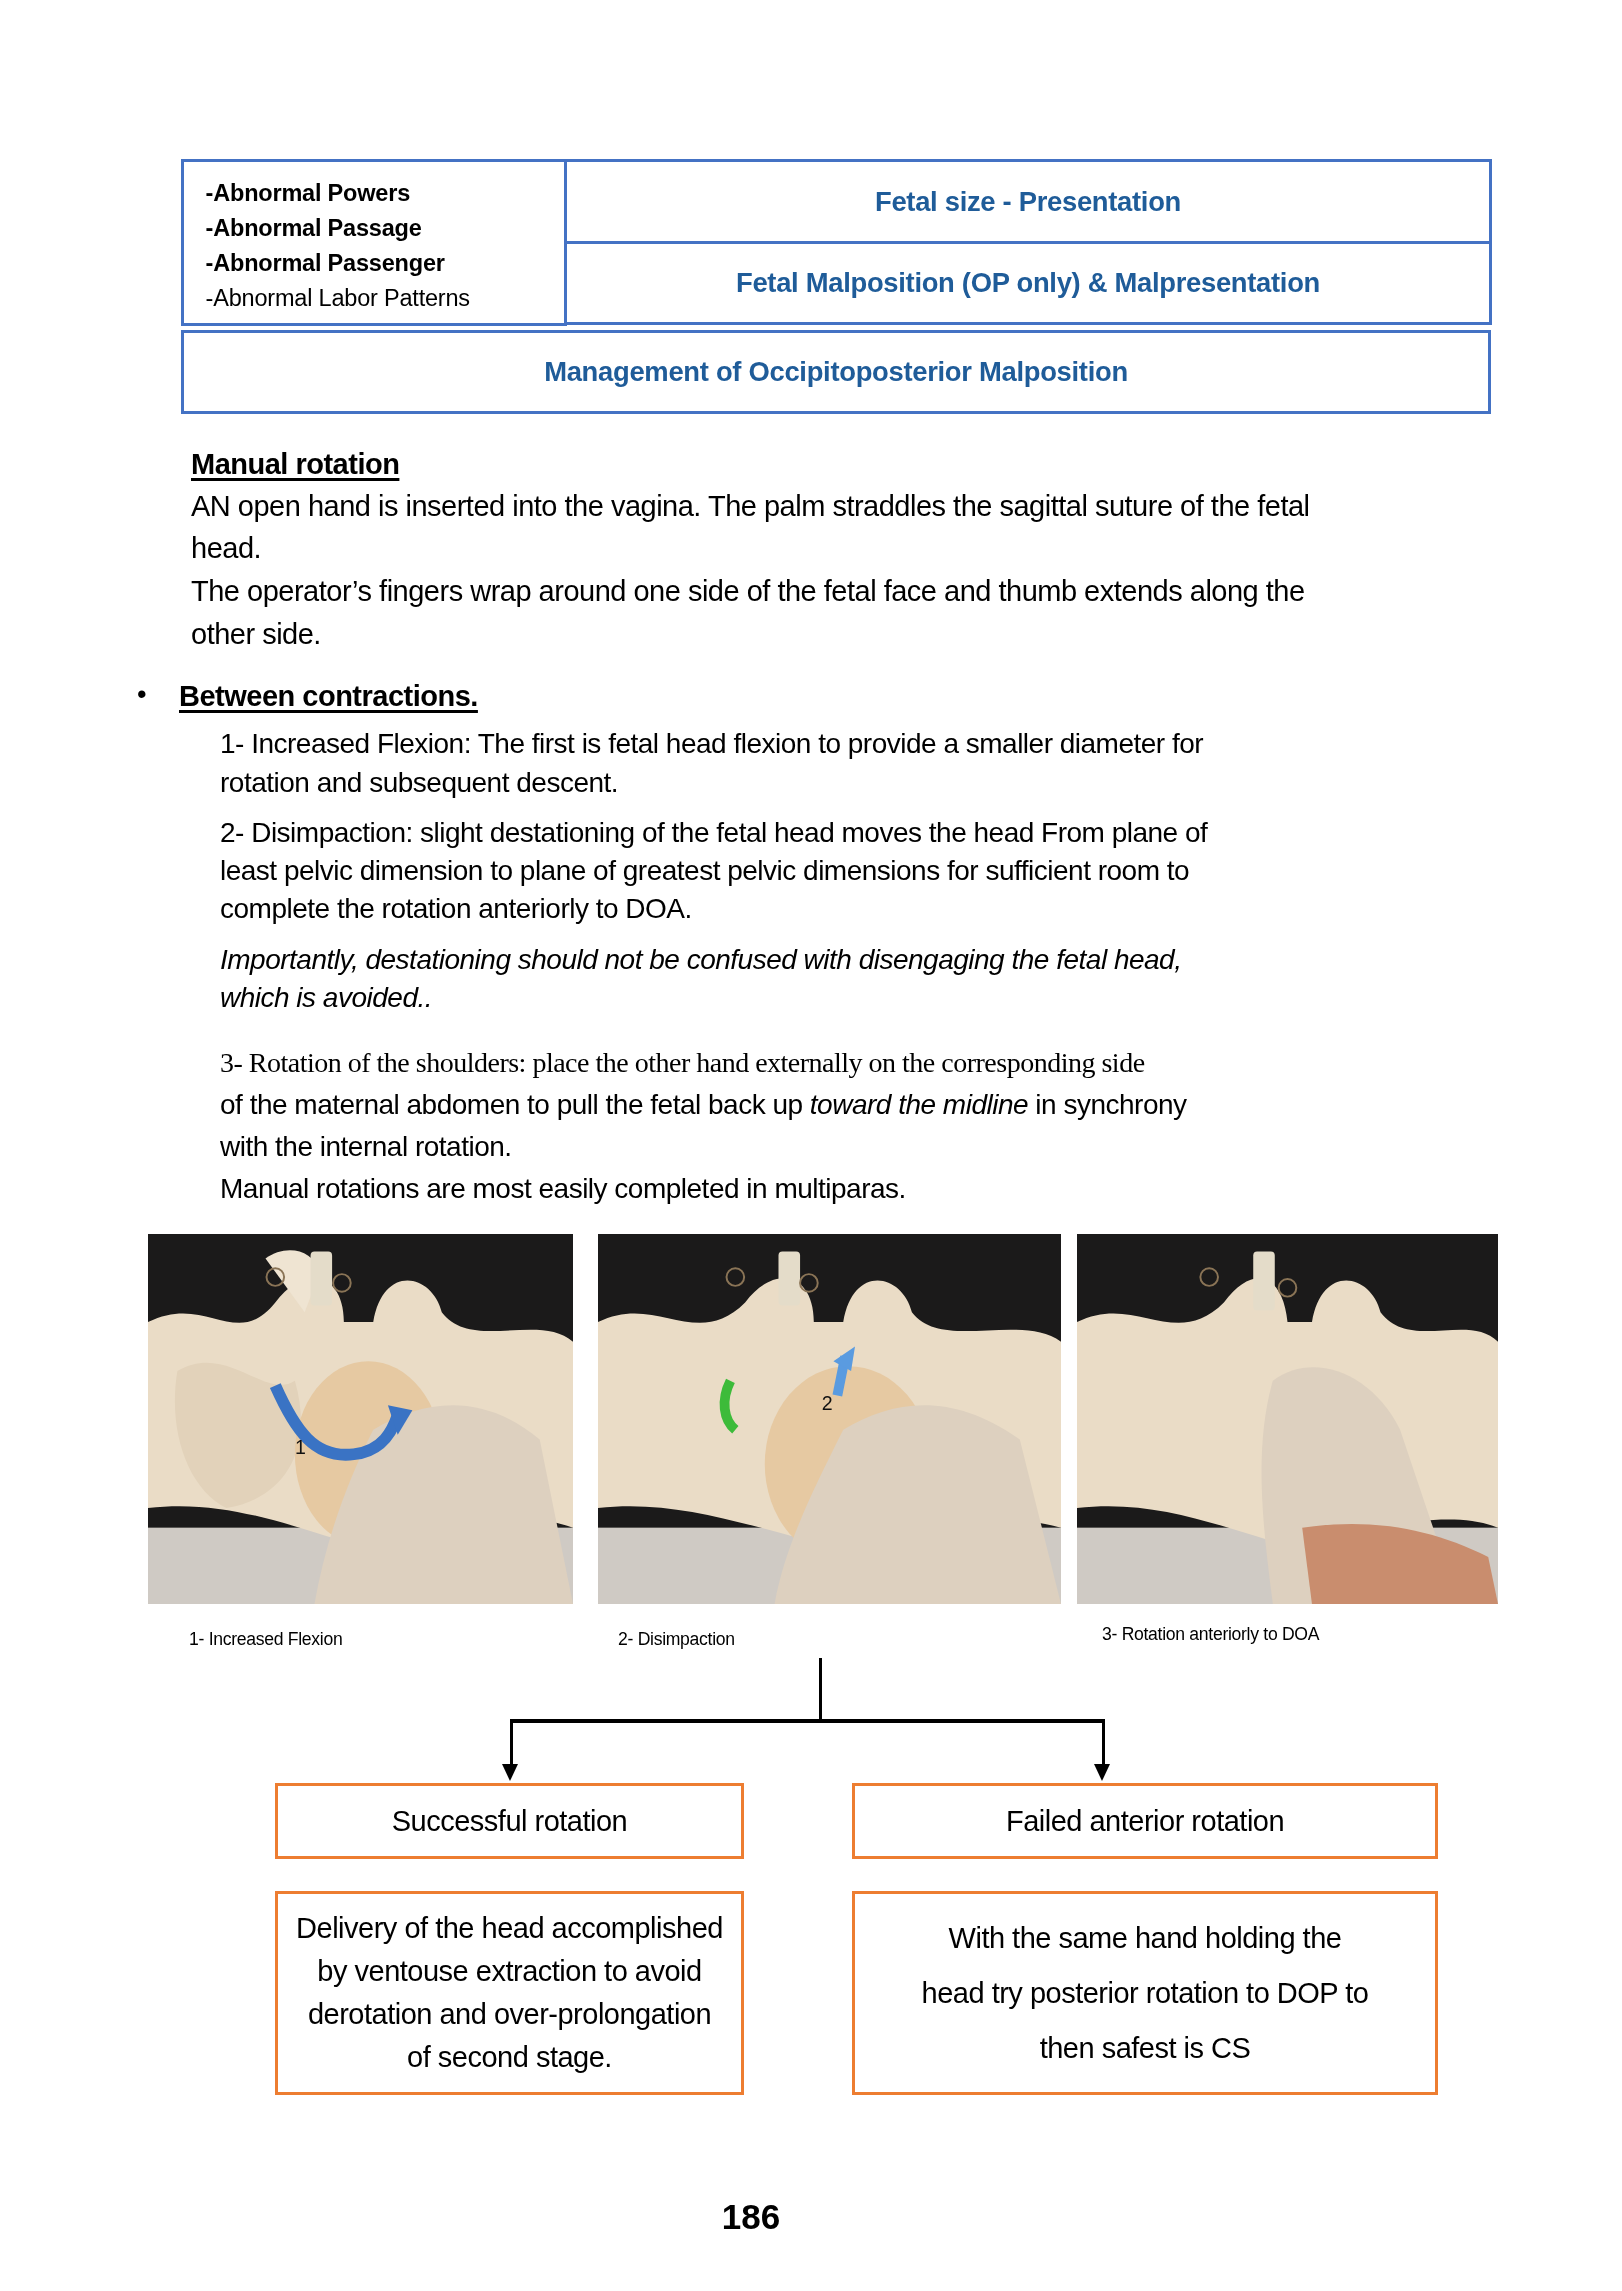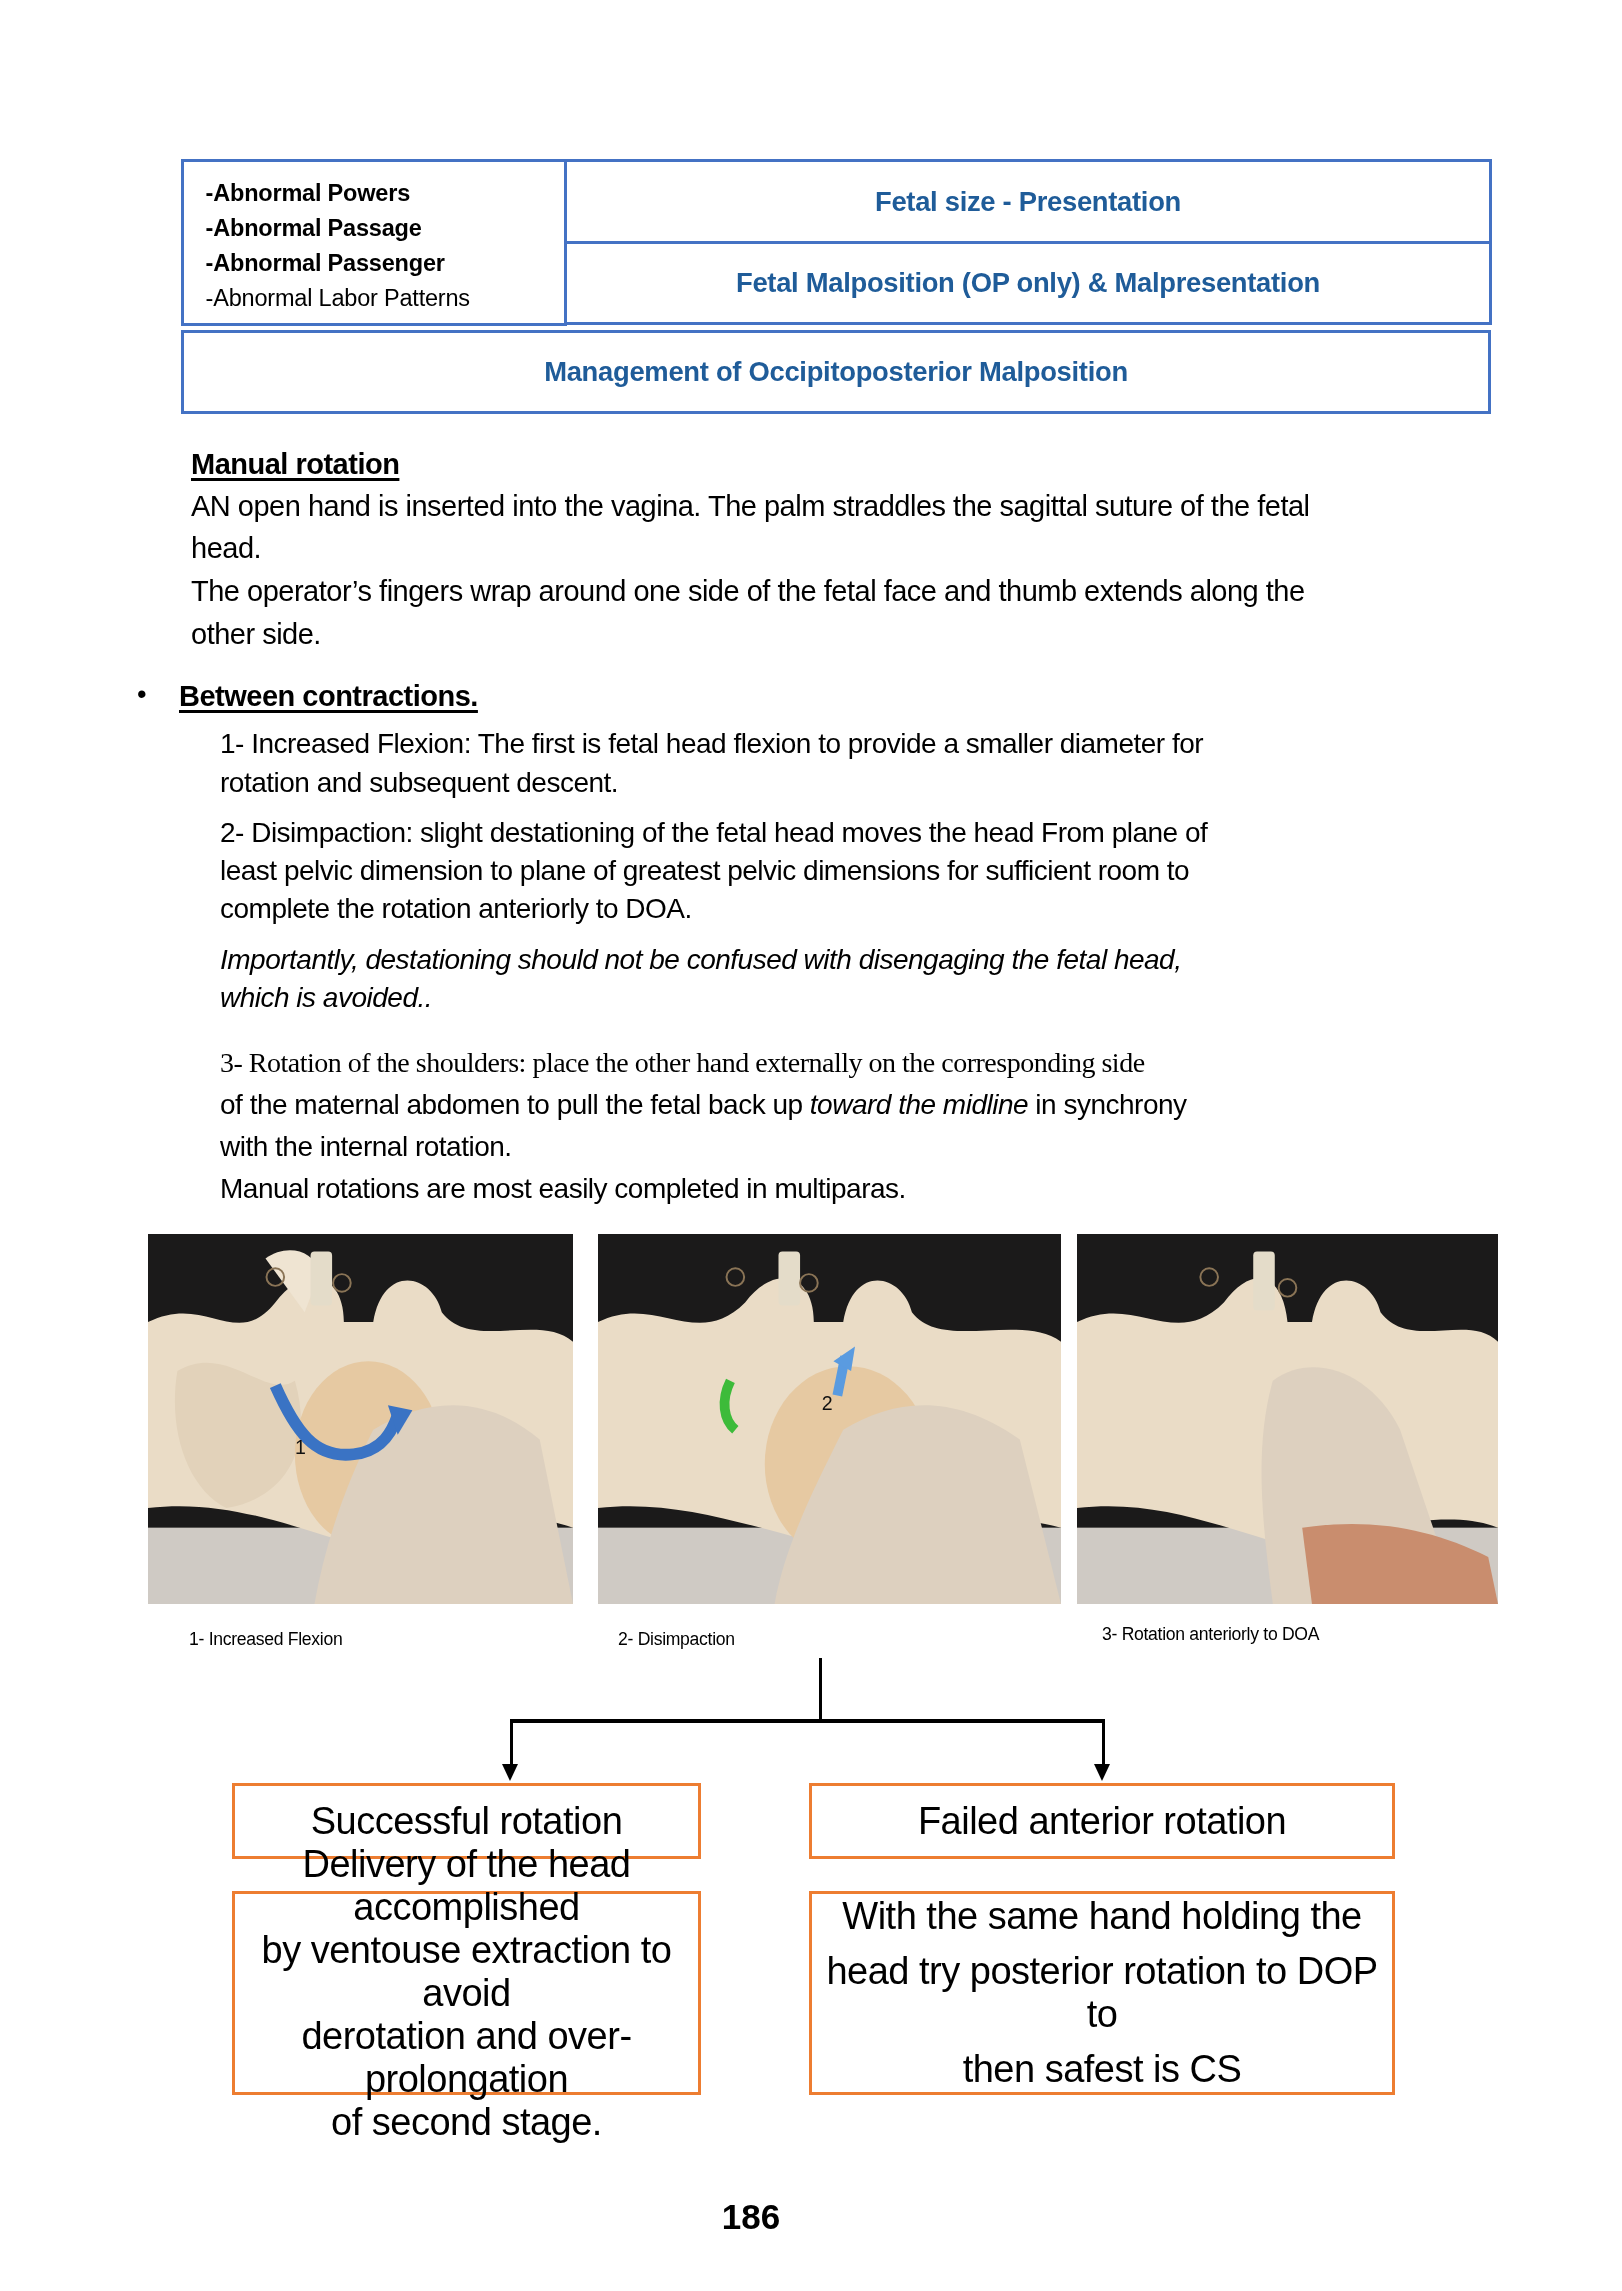--- a/index.html
+++ b/index.html
@@ -38,21 +38,21 @@
 
   
   .line { position: absolute; background: #000; }
   .arrowhead {
     position: absolute; width: 0; height: 0;
     border-left: 8.8px solid transparent; border-right: 8.8px solid transparent; border-top: 17.6px solid #000;
   }
   .obox {
     position: absolute; border: 3.9px solid #ED7D31; box-sizing: border-box; background: #fff;
     display: flex; align-items: center; justify-content: center; text-align: center;
-    font-size: 38px; line-height: 43px; letter-spacing: -0.5px;
+    font-size: 29px; line-height: 43px; letter-spacing: -0.5px; margin-left: 43px;
   }
   .pagenum { position: absolute; left: 0; width: 1502px; top: 2197px; text-align: center; font-weight: bold; font-size: 35px; }
 </style>
 </head>
 <body>
 
 <div class="hbox hdr-left">
   <div class="b">-Abnormal Powers</div>
   <div class="b">-Abnormal Passage</div>
   <div class="b">-Abnormal Passenger</div>

